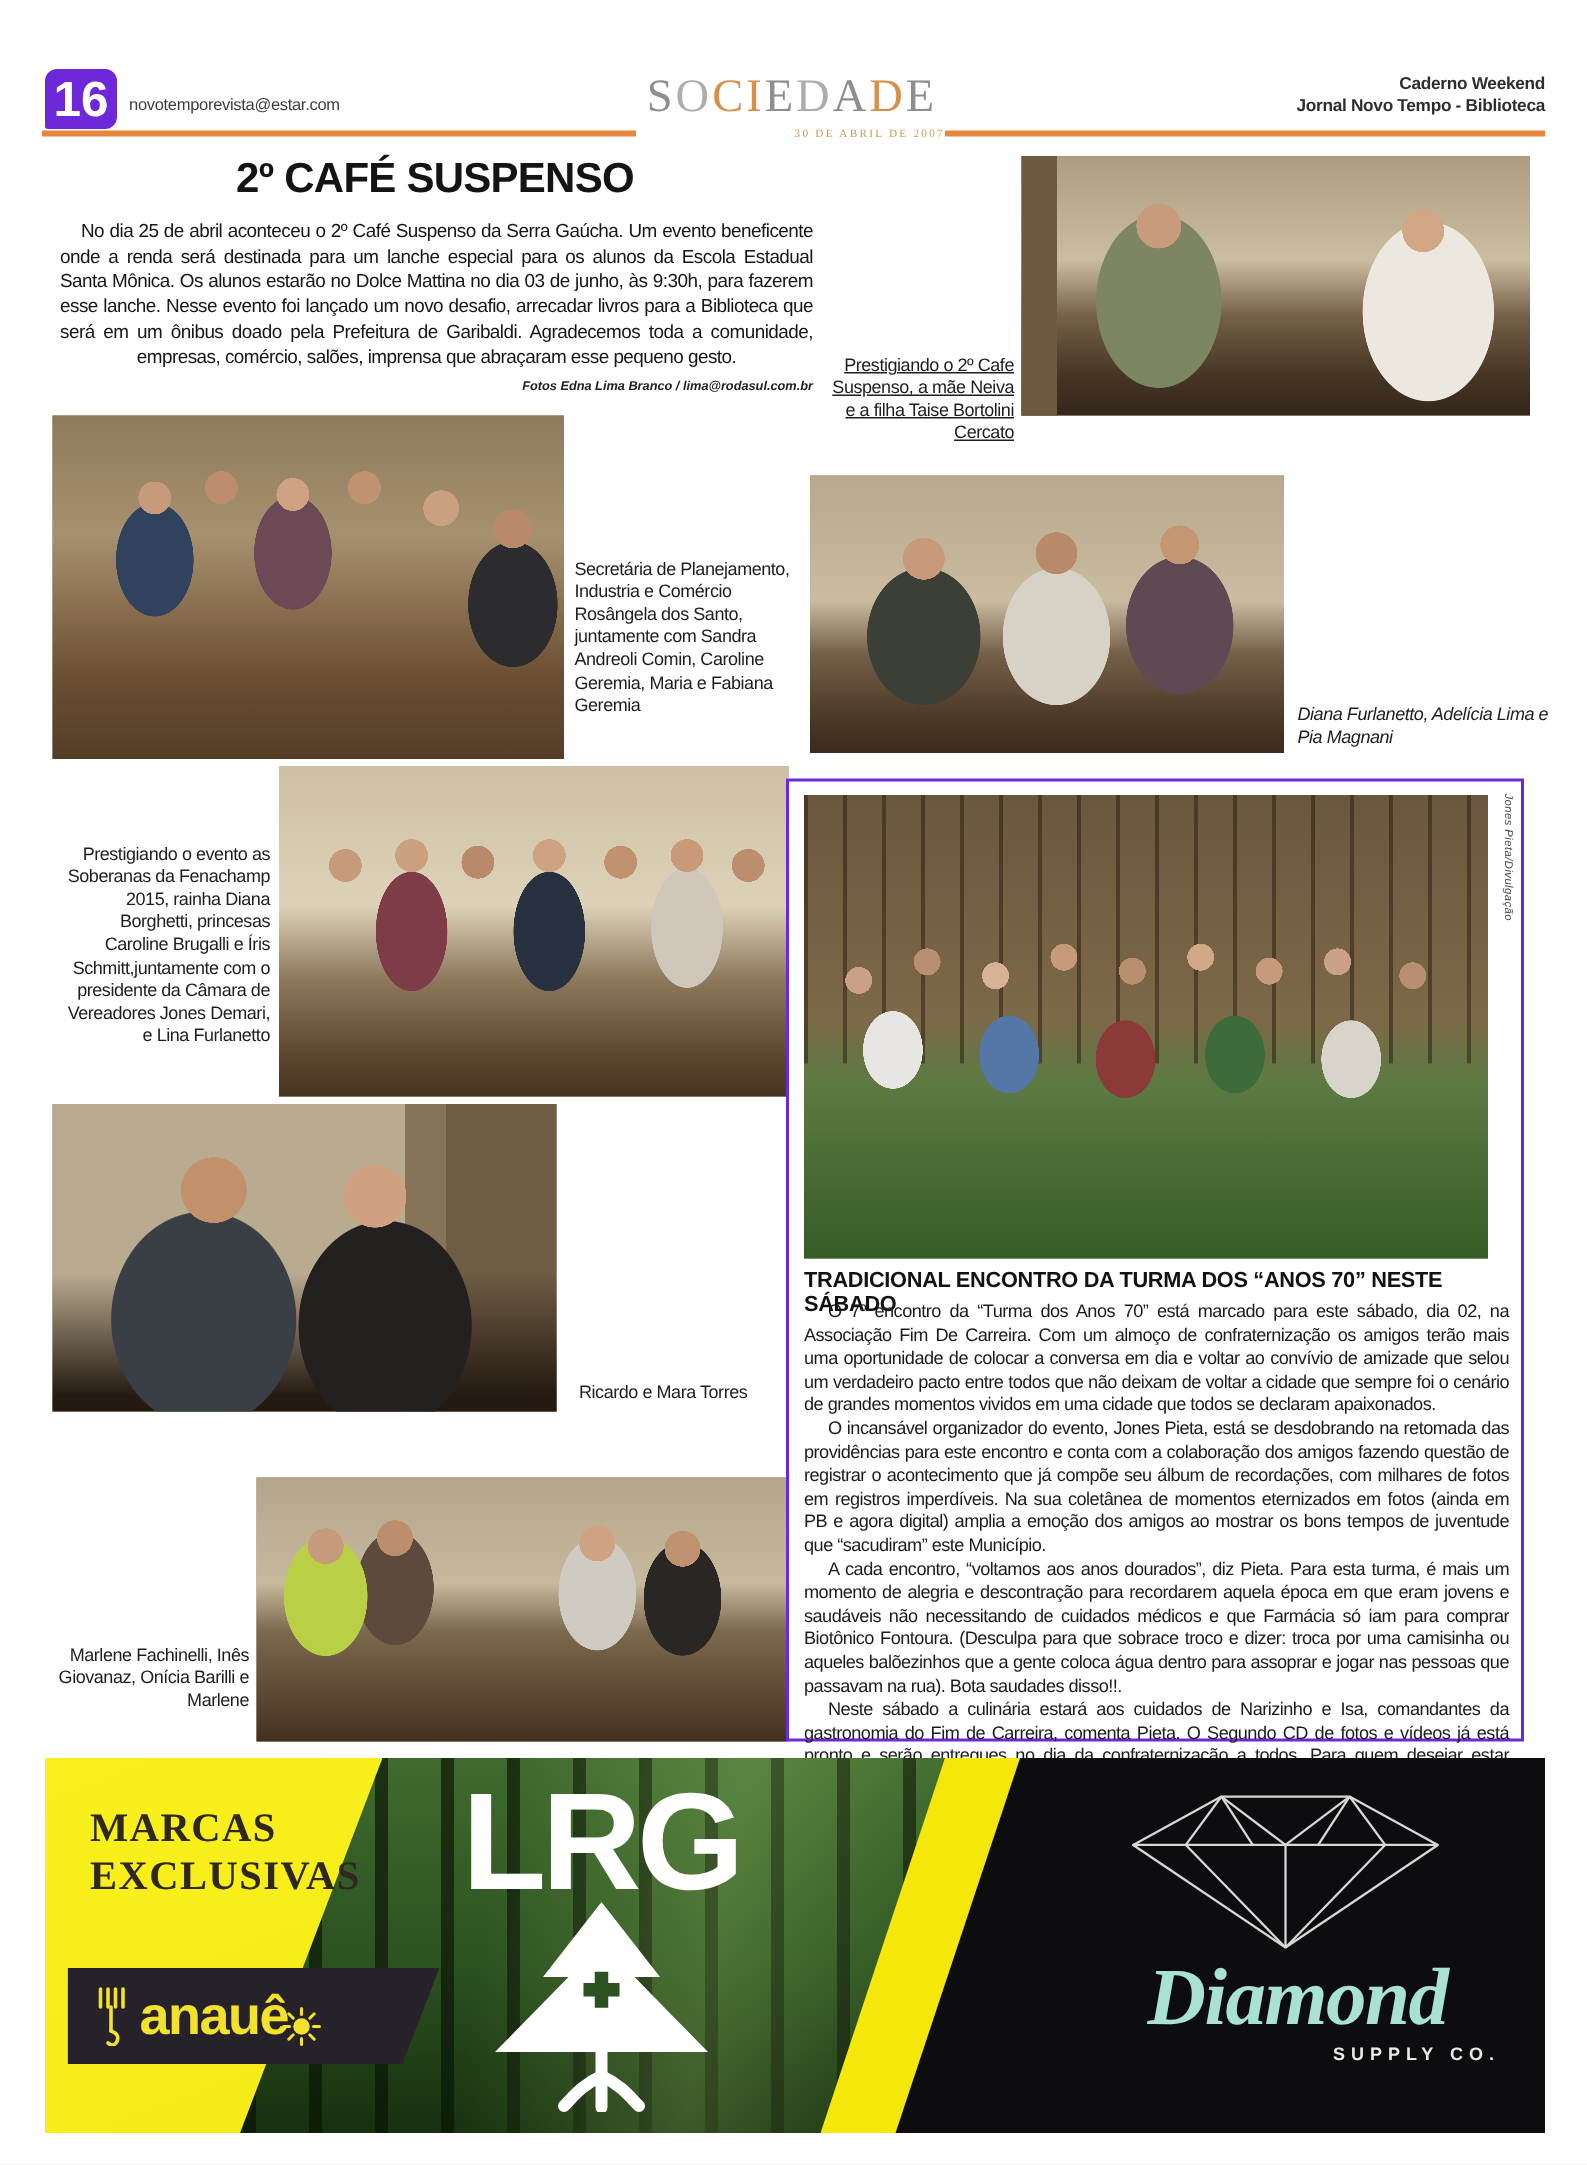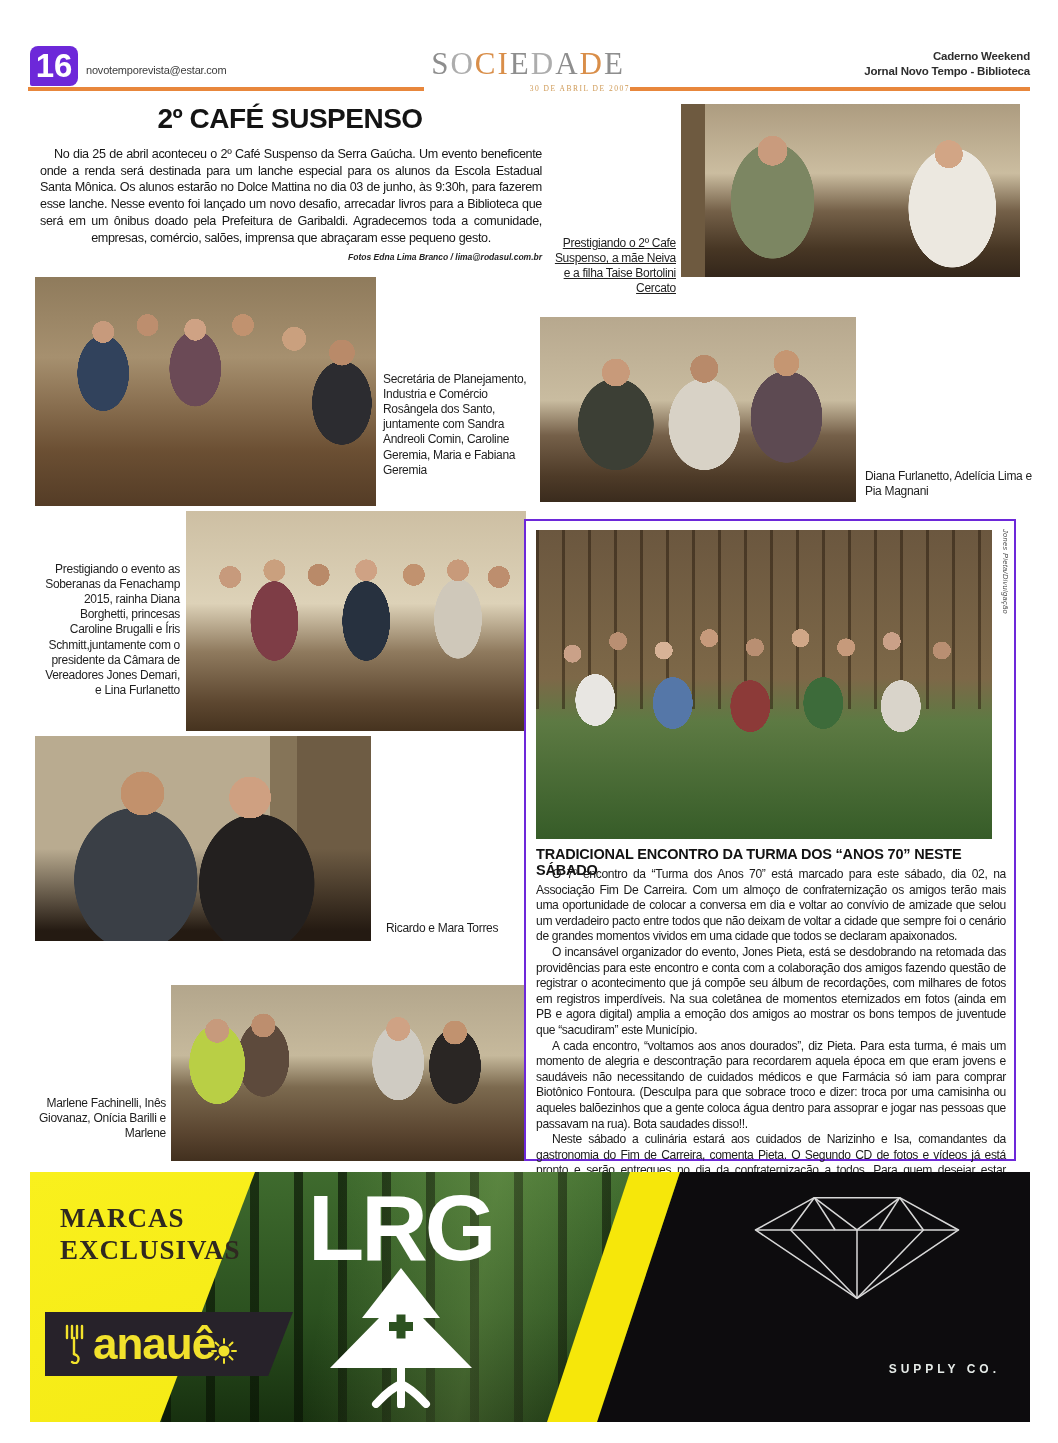--- a/index.html
+++ b/index.html
@@ -131,21 +131,21 @@
          repeating-linear-gradient(90deg, rgba(8,18,4,0.65) 0 9px, rgba(0,0,0,0) 9px 44px),
          linear-gradient(180deg,#3f6b2e 0%,#2c5220 55%,#17300f 100%);}
   .ad-yellow{position:absolute;left:0;top:0;width:100%;height:100%;
              background:linear-gradient(160deg,#f9f01d,#f2e60f);
              clip-path:polygon(0 0,22.5% 0,13% 100%,0 100%);}
   .marcas{position:absolute;left:30px;top:30px;font-family:"Liberation Serif",serif;
           font-size:27px;font-weight:600;letter-spacing:1px;color:#2f2820;line-height:1.2;}
   .anaue{position:absolute;left:15px;top:140px;width:248px;height:64px;background:#27222a;
          clip-path:polygon(0 0,100% 0,90% 100%,0 100%);display:flex;align-items:center;
          padding-left:18px;box-sizing:border-box;}
-  .anaue-text{color:#f2e22c;font-size:44px;font-weight:700;letter-spacing:-1px;margin-left:8px;}
+  .anaue-text{color:#f2e22c;font-size:36px;font-weight:700;letter-spacing:-1px;margin-left:8px;}
   .lrg-text{position:absolute;left:278px;top:10px;color:#fff;font-size:92px;font-weight:700;
             letter-spacing:-3px;line-height:1;}
   .lrg-tree{position:absolute;left:296px;top:96px;}
   .ad-black{position:absolute;left:0;top:0;width:100%;height:100%;background:#0d0c0e;
             clip-path:polygon(65% 0,100% 0,100% 100%,56.7% 100%);}
   .ad-stripe{position:absolute;left:0;top:0;width:100%;height:100%;background:#f6e70a;
              clip-path:polygon(60% 0,65% 0,56.7% 100%,51.7% 100%);}
   .diamond-ico{position:absolute;left:712px;top:20px;}
   .diamond-script{position:absolute;left:700px;top:128px;width:270px;text-align:center;
                   font-family:"Liberation Serif",serif;font-style:italic;font-weight:700;
@@ -173,21 +173,21 @@
   <div class="lead">No dia 25 de abril aconteceu o 2º Café Suspenso da Serra Gaúcha. Um evento beneficente onde a renda será destinada para um lanche especial para os alunos da Escola Estadual Santa Mônica. Os alunos estarão no Dolce Mattina no dia 03 de junho, às 9:30h, para fazerem esse lanche. Nesse evento foi lançado um novo desafio, arrecadar livros para a Biblioteca que será em um ônibus doado pela Prefeitura de Garibaldi. Agradecemos toda a comunidade, empresas, comércio, salões, imprensa que abraçaram esse pequeno gesto.</div>
   <div class="credit">Fotos Edna Lima Branco / lima@rodasul.com.br</div>
 
   <div class="ph ph-1" style="left:681px;top:104px;width:339px;height:173px;"></div>
   <div class="cap r" style="left:548px;top:236px;width:128px;text-decoration:underline;">Prestigiando o 2º Cafe Suspenso, a mãe Neiva e a filha Taise Bortolini Cercato</div>
 
   <div class="ph ph-2" style="left:35px;top:277px;width:341px;height:229px;"></div>
   <div class="cap l" style="left:383px;top:372px;width:145px;">Secretária de Planejamento, Industria e Comércio Rosângela dos Santo, juntamente com Sandra Andreoli Comin, Caroline Geremia, Maria e Fabiana Geremia</div>
 
   <div class="ph ph-3" style="left:540px;top:317px;width:316px;height:185px;"></div>
-  <div class="cap l" style="left:865px;top:469px;width:172px;">Diana Furlanetto, Adelícia Lima e Pia Magnani</div>
+  <div class="cap l" style="left:865px;top:469px;width:172px;font-style:italic;">Diana Furlanetto, Adelícia Lima e Pia Magnani</div>
 
   <div class="ph ph-4" style="left:186px;top:511px;width:340px;height:220px;"></div>
   <div class="cap r" style="left:38px;top:562px;width:142px;">Prestigiando o evento as Soberanas da Fenachamp 2015, rainha Diana Borghetti, princesas Caroline Brugalli e Íris Schmitt,juntamente com o presidente da Câmara de Vereadores Jones Demari, e Lina Furlanetto</div>
 
   <div class="ph ph-5" style="left:35px;top:736px;width:336px;height:205px;"></div>
   <div class="cap l" style="left:386px;top:921px;width:150px;">Ricardo  e Mara Torres</div>
 
   <div class="ph ph-6" style="left:171px;top:985px;width:355px;height:176px;"></div>
   <div class="cap r" style="left:38px;top:1096px;width:128px;">Marlene Fachinelli, Inês Giovanaz, Onícia Barilli e Marlene</div>
 
@@ -258,16 +258,17 @@
         <polygon points="70,6 160,6 222,40 115,112 8,40"></polygon>
         <path d="M8 40 H222"></path>
         <path d="M70 6 L45 40 L115 112"></path>
         <path d="M160 6 L185 40 L115 112"></path>
         <path d="M70 6 L115 40 L160 6"></path>
         <path d="M115 40 L115 112"></path>
         <path d="M70 6 L92 40"></path>
           <path d="M160 6 L138 40"></path>
       </g>
     </svg>
+    <div class="diamond-script">Diamond</div>
     <div class="diamond-sub">SUPPLY CO.</div>
   </div>
 
 </div>
 
 </body></html>

